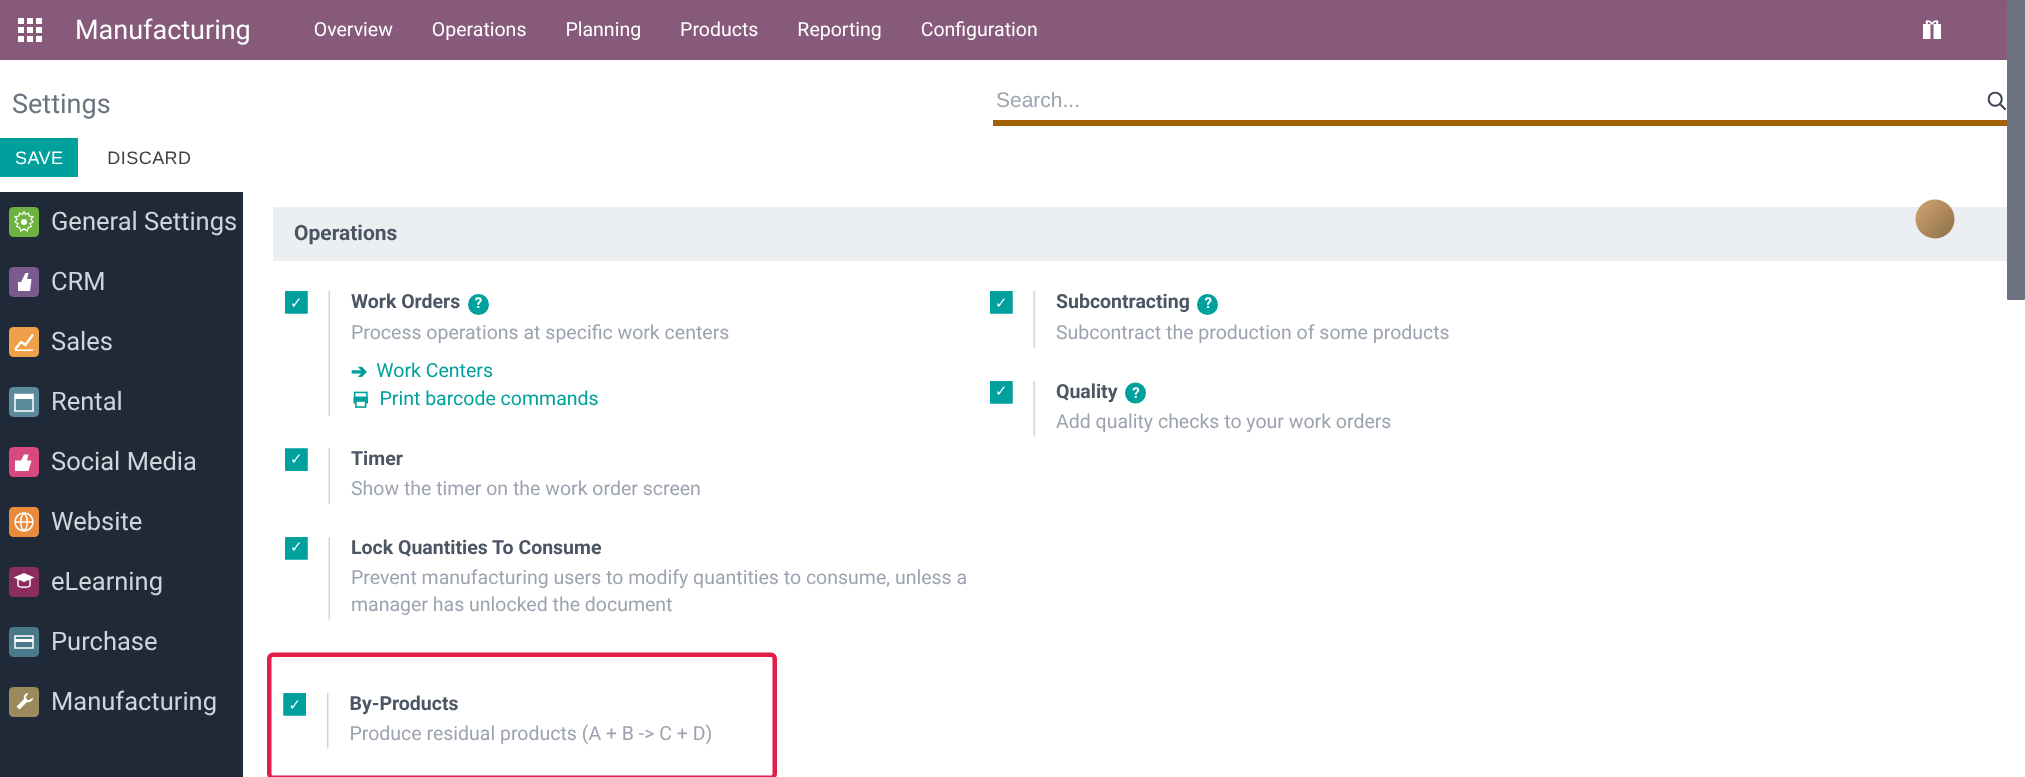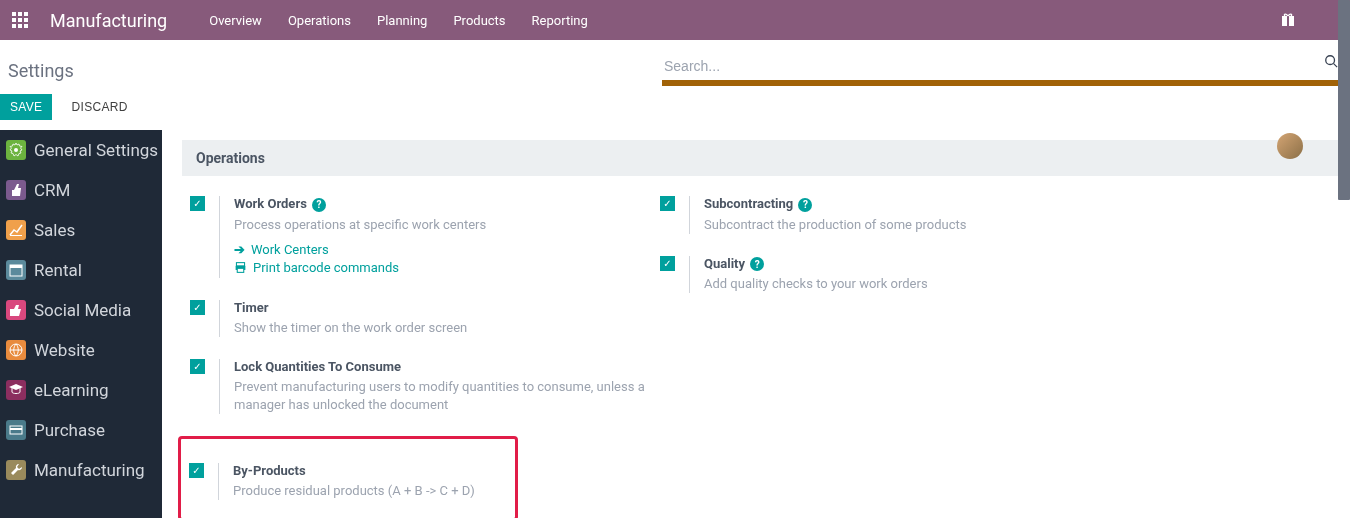--- a/index.html
+++ b/index.html
@@ -10,21 +10,21 @@
 .apps-icon .grid span { width: 4px; height: 4px; background: #fff; }
 .brand { font-size: 18px; font-weight: 400; margin-left: 14px; margin-right: 30px; }
 .nav { display: flex; gap: 2px; align-items: center; }
 .nav a { color: #fff; text-decoration: none; padding: 0 12px; height: 40px; display: flex; align-items: center; font-size: 13px; cursor: pointer; }
 .top-right { margin-left: auto; display: flex; align-items: center; gap: 2px; flex-direction: column; }
 .tr-item { position: relative; padding: 0 8px; display: flex; align-items: center; height:40px; cursor:pointer; }
 .badge { background: #00a09d; color: #fff; border-radius: 9px; font-size: 10px; padding: 1px 5px; margin-left: 3px; font-weight:700; line-height:12px; }
 .avatar { width: 26px; height: 26px; border-radius: 50%; background: linear-gradient(135deg, #d4a574 0%, #8b6f47 100%); margin-left: 4px; }
 .page-header { display: flex; align-items: center; padding: 14px 8px 8px 8px; gap: 20px; }
 .page-title { font-size: 18px; color: #6b7280; font-weight: 400; }
-.search-wrap { margin-left: auto; width: 680px; border-bottom: 6px solid #a16207; display: flex; align-items: flex-start; padding-bottom: 2px; }
+.search-wrap { margin-left: auto; width: 680px; border-bottom: 4px solid #a16207; display: flex; align-items: flex-end; padding-bottom: 2px; }
 .search-wrap input { border: none; outline: none; width: 100%; font-size: 14px; color: #374151; padding: 4px 2px; background: transparent; }
 .search-wrap input::placeholder { color: #9ca3af; }
 .search-icon { color: #374151; font-size: 15px; padding: 0 4px; }
 .actions { padding: 0 0 10px 0; }
 .btn { border: none; font-size: 12px; font-weight: 400; padding: 6px 10px; cursor: pointer; letter-spacing: 0.3px; }
 .btn-save { background: #00a09d; color: #fff; }
 .btn-discard { background: transparent; color: #404040; margin-left: 6px; }
 .body-wrap { display: flex; }
 .sidebar { width: 162px; background: #1f2937; min-height: 400px; }
 .sidebar-scrollbar { width: 12px; height: 400px; background: rgba(255,255,255,0.05); position:absolute; right:0; top:0; }
@@ -67,20 +67,21 @@
         <span></span>
       </div>
   </div>
   <div class="brand">Manufacturing</div>
   <div class="nav">
     <a>Overview</a>
     <a>Operations</a>
     <a>Planning</a>
     <a>Products</a>
     <a>Reporting</a>
+    <a>Configuration</a>
   </div>
   <div class="top-right">
     <div class="tr-item">
       <svg class="ico" viewBox="0 0 16 16">
           <path d="M8 1 L10 4 L6 4 Z M4 5 H12 V11 A4 4 0 0 1 4 11 Z M2 6 L4 7 M14 6 L12 7 M2 10 L4 9 M14 10 L12 9 M5 13 L4 15 M11 13 L12 15" stroke="#fff" stroke-width="1.2" fill="none"></path>
         </svg>
     </div>
     <div class="tr-item">
       <svg class="ico" viewBox="0 0 16 16">
           <circle cx="8" cy="8" r="6" fill="none" stroke="#fff" stroke-width="1.5"></circle>

